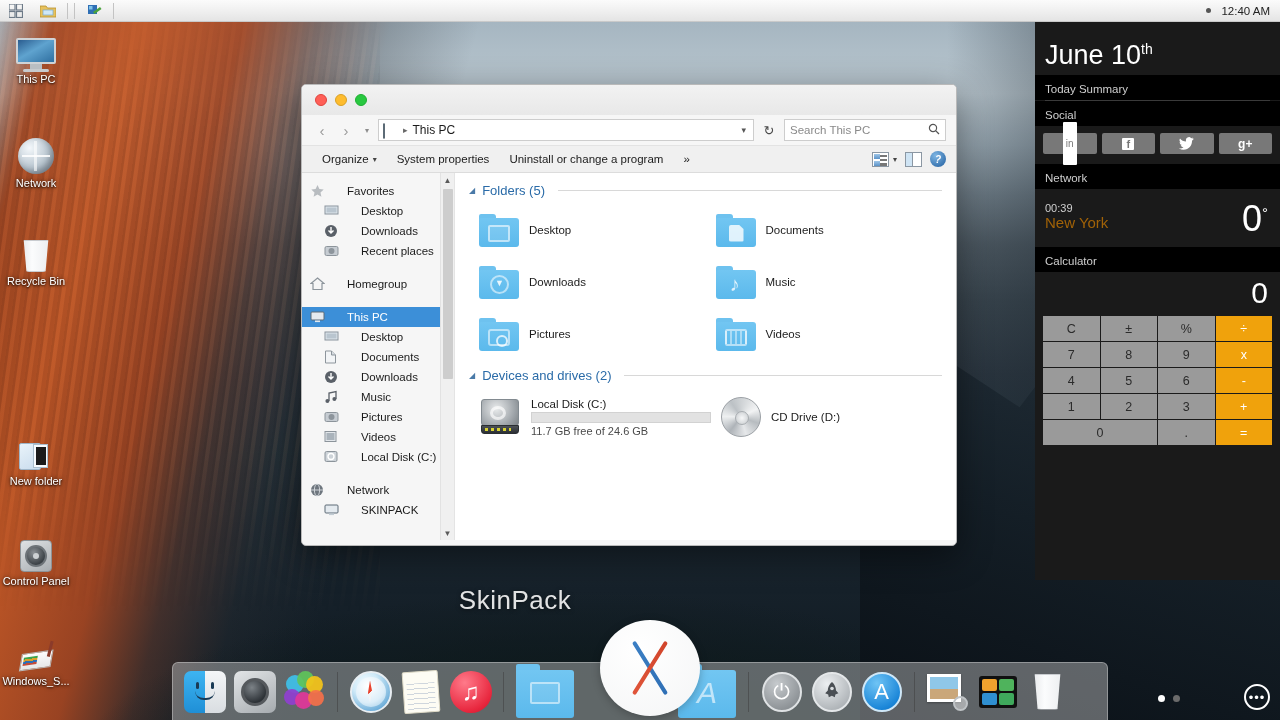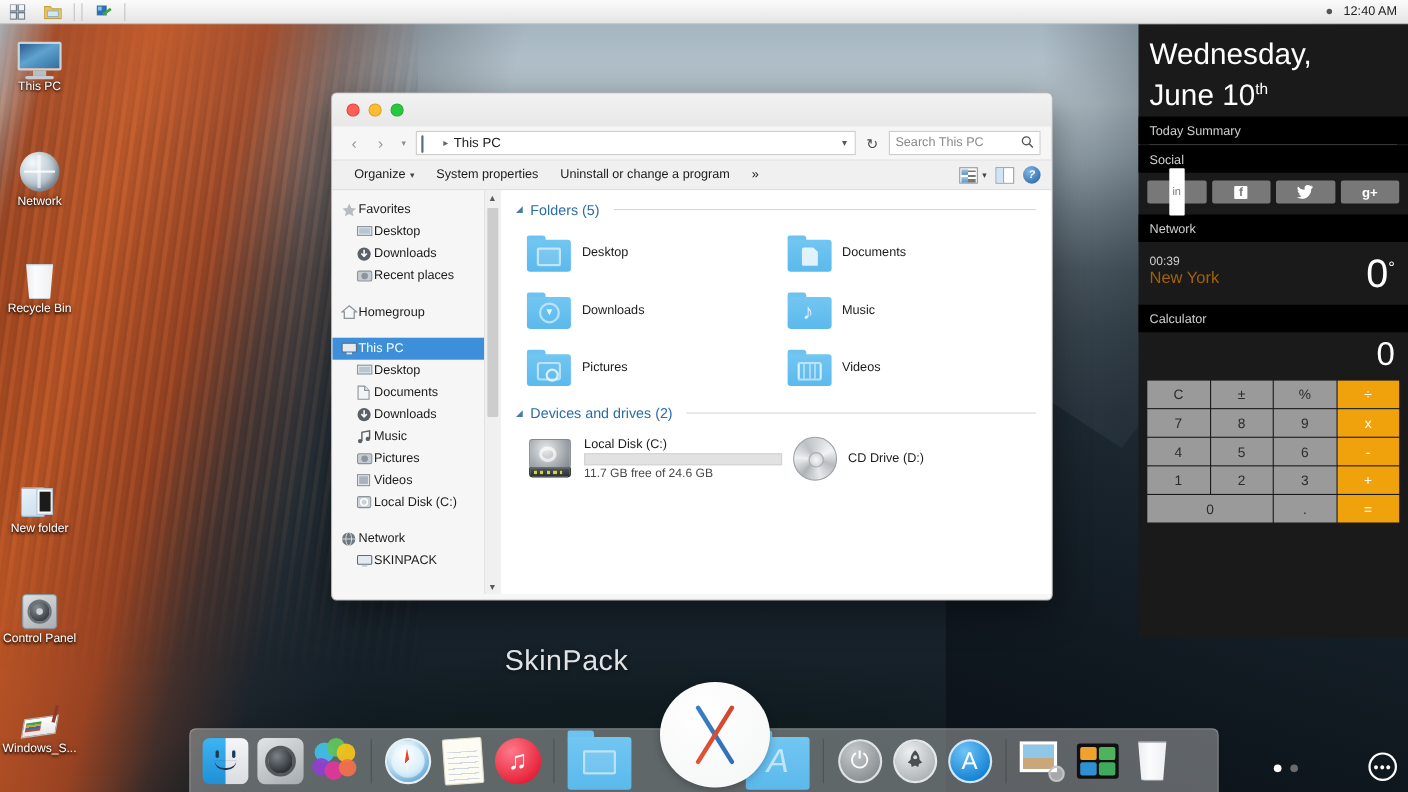--- a/index.html
+++ b/index.html
@@ -160,21 +160,21 @@
   #crumbbox { flex: 1; height: 22px; background: #fff; border: 1px solid #cdcdcd;
     display: flex; align-items: center; padding: 0 4px; gap: 5px; font-size: 12px; color: #1b1b1b; }
   .pc-mini { width: 15px; height: 12px; position: relative; flex: 0 0 auto; }
   .pc-mini .s { width: 15px; height: 10px; background: linear-gradient(150deg,#5d6b76,#8fa0ad);
     border: 1px solid #5c6b76; border-radius: 1px; }
   .pc-mini .b { width: 7px; height: 2px; background: #6b7a85; margin: 0 auto; }
   .crumb-sep { color: #666; font-size: 9px; }
   .crumb-drop { margin-left: auto; color: #555; font-size: 9px; padding-right: 3px; }
   .refresh-btn { width: 22px; height: 22px; display: flex; align-items: center; justify-content: center;
     color: #4a4a4a; font-size: 13px; }
-  #searchbox { width: 138px; height: 22px; background: #fff; border: 1px solid #cdcdcd;
+  #searchbox { width: 162px; height: 22px; background: #fff; border: 1px solid #cdcdcd;
     display: flex; align-items: center; padding: 0 5px; font-size: 11.5px; color: #8a8a8a; }
   #searchbox .sicon { margin-left: auto; color: #555; }
 
   #toolbar { height: 28px; background: #f0f0f0; border-top: 1px solid #e3e3e3;
     border-bottom: 1px solid #dcdcdc; display: flex; align-items: center; padding: 0 10px; gap: 0; font-size: 11.5px; color: #1b1b1b; }
   .tb-item { padding: 0 10px; height: 22px; display: flex; align-items: center; gap: 4px; }
   .tb-caret { font-size: 8px; color: #444; }
   .tb-right { margin-left: auto; display: flex; align-items: center; gap: 8px; }
   .view-ic { width: 17px; height: 15px; border: 1px solid #8b97a3; background: #fff; position: relative; }
   .view-ic::before { content:""; position:absolute; left:1px; top:1px; width:6px; height:5px;
@@ -186,21 +186,21 @@
   .pane-ic { width: 17px; height: 15px; border: 1px solid #8b97a3; background: #fff; display: flex; }
   .pane-ic i { display: block; height: 100%; }
   .help-ic { width: 16px; height: 16px; border-radius: 50%;
     background: radial-gradient(circle at 35% 30%, #7fb6e4, #1f5d9e);
     color: #fff; font-size: 10px; font-weight: bold; display: flex; align-items: center; justify-content: center;
     font-style: italic; }
 
   #body { display: flex; height: 367px; }
   #navpane { width: 152px; background: #f6f6f6; position: relative; padding-top: 8px;
     font-size: 11.5px; color: #1b1b1b; overflow: hidden; }
-  .np-row { height: 20px; display: flex; align-items: center; gap: 1px; padding-left: 22px; white-space: nowrap; }
+  .np-row { height: 20px; display: flex; align-items: center; gap: 22px; padding-left: 22px; white-space: nowrap; }
   .np-row.root { padding-left: 8px; font-weight: normal; }
   .np-row.sel { background: #3c8fd8; color: #fff; margin-right: 14px; }
   .np-gap { height: 13px; }
   .np-ic { width: 15px; height: 14px; flex: 0 0 auto; }
 
   #npscroll { position: absolute; right: 0; top: 0; width: 14px; height: 367px;
     background: #f0f0f0; border-left: 1px solid #e2e2e2; }
   #npscroll .arw { height: 14px; display: flex; align-items: center; justify-content: center;
     font-size: 8px; color: #5a5a5a; }
   #npscroll .arw.bot { position: absolute; bottom: 0; left: 0; right: 0; }
@@ -800,21 +800,20 @@
           </div>
         </div>
 
       </div>
     </div>
   </div>
 
   <div id="sidebar">
 
     <div id="sb-date">
-      <div>Wednesday,</div>
       <div><span>June 10</span><sup>th</sup></div>
     </div>
 
     <div class="sb-head-band">
       <div class="sb-sec-title">Today Summary</div>
     </div>
     <div class="sb-rule"></div>
 
     <div class="sb-head-band">
       <div class="sb-sec-title">Social</div>

